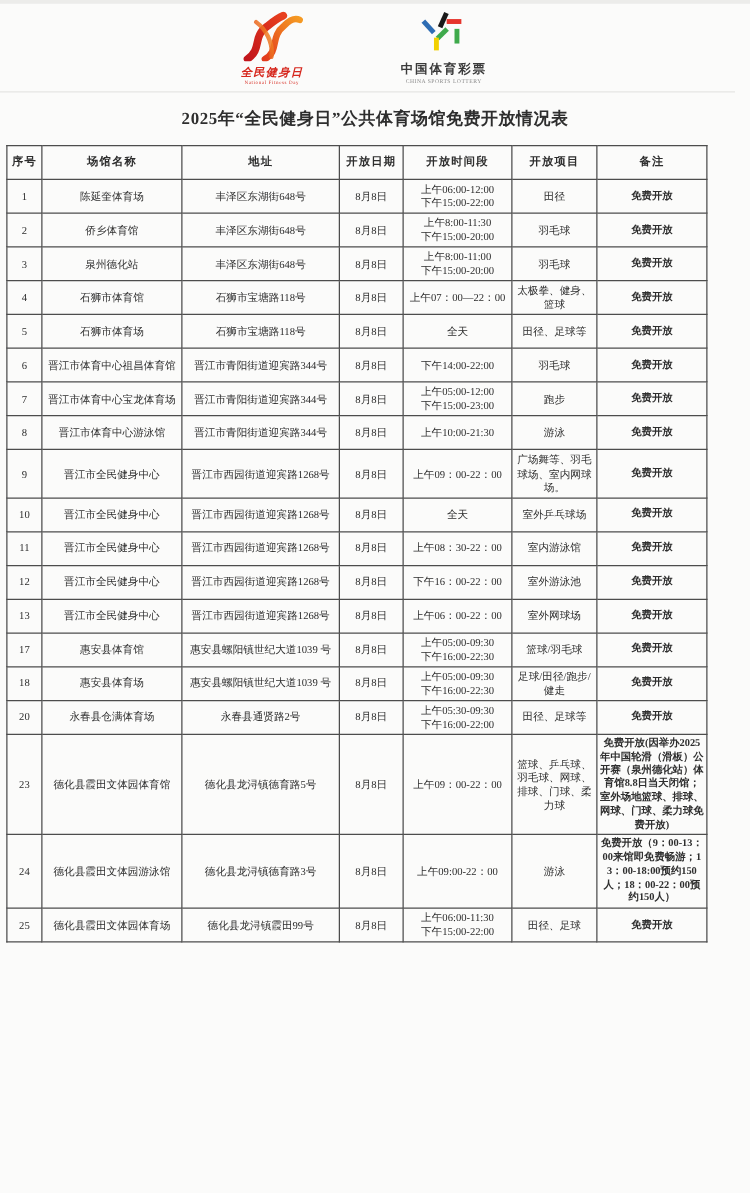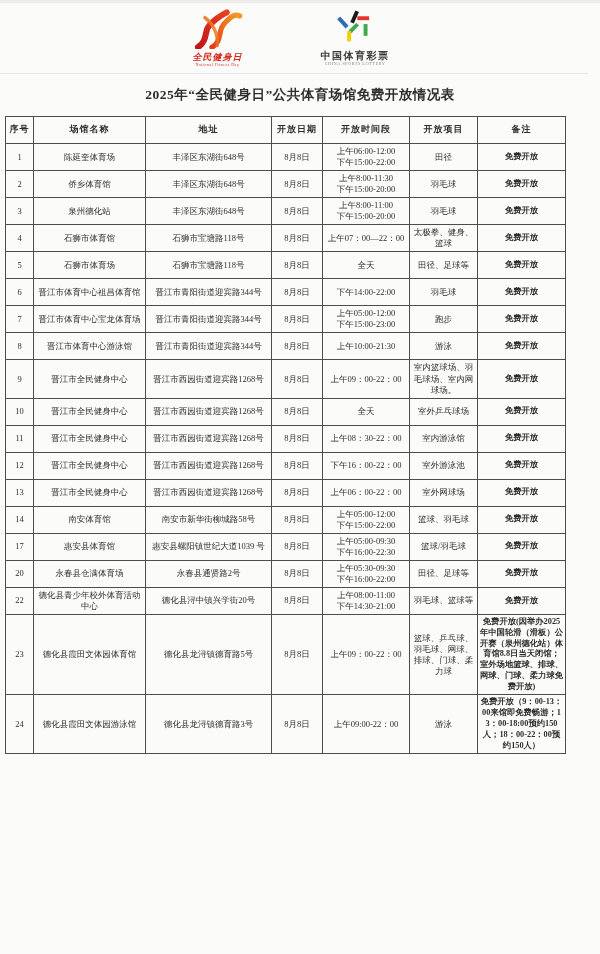--- a/index.html
+++ b/index.html
@@ -192,21 +192,21 @@
         <td class="col-time">上午10:00-21:30</td>
         <td class="col-items">游泳</td>
         <td class="col-note">免费开放</td>
       </tr>
       <tr>
         <td class="col-no">9</td>
         <td class="col-venue">晋江市全民健身中心</td>
         <td class="col-address">晋江市西园街道迎宾路1268号</td>
         <td class="col-date">8月8日</td>
         <td class="col-time">上午09：00-22：00</td>
-        <td class="col-items">室内篮球场、羽毛球场、室内网球场。</td>
+        <td class="col-items">广场舞等、羽毛球场、室内网球场。</td>
         <td class="col-note">免费开放</td>
       </tr>
       <tr>
         <td class="col-no">10</td>
         <td class="col-venue">晋江市全民健身中心</td>
         <td class="col-address">晋江市西园街道迎宾路1268号</td>
         <td class="col-date">8月8日</td>
         <td class="col-time">全天</td>
         <td class="col-items">室外乒乓球场</td>
         <td class="col-note">免费开放</td>
@@ -229,74 +229,74 @@
         <td class="col-items">室外游泳池</td>
         <td class="col-note">免费开放</td>
       </tr>
       <tr>
         <td class="col-no">13</td>
         <td class="col-venue">晋江市全民健身中心</td>
         <td class="col-address">晋江市西园街道迎宾路1268号</td>
         <td class="col-date">8月8日</td>
         <td class="col-time">上午06：00-22：00</td>
         <td class="col-items">室外网球场</td>
-        <td class="col-note">免费开放</td>
-      </tr>
-      <tr>
-        <td class="col-no">14</td>
-        <td class="col-venue">南安体育馆</td>
-        <td class="col-address">南安市新华街柳城路58号</td>
-        <td class="col-date">8月8日</td>
-        <td class="col-time">上午05:00-12:00
-下午15:00-22:00</td>
-        <td class="col-items">篮球、羽毛球</td>
         <td class="col-note">免费开放</td>
       </tr>
       <tr>
         <td class="col-no">17</td>
         <td class="col-venue">惠安县体育馆</td>
         <td class="col-address">惠安县螺阳镇世纪大道1039 号</td>
         <td class="col-date">8月8日</td>
         <td class="col-time">上午05:00-09:30
 下午16:00-22:30</td>
         <td class="col-items">篮球/羽毛球</td>
         <td class="col-note">免费开放</td>
       </tr>
       <tr>
+        <td class="col-no">18</td>
+        <td class="col-venue">惠安县体育场</td>
+        <td class="col-address">惠安县螺阳镇世纪大道1039 号</td>
+        <td class="col-date">8月8日</td>
+        <td class="col-time">上午05:00-09:30
+下午16:00-22:30</td>
+        <td class="col-items">足球/田径/跑步/健走</td>
+        <td class="col-note">免费开放</td>
+      </tr>
+      <tr>
         <td class="col-no">20</td>
         <td class="col-venue">永春县仓满体育场</td>
         <td class="col-address">永春县通贤路2号</td>
         <td class="col-date">8月8日</td>
         <td class="col-time">上午05:30-09:30
 下午16:00-22:00</td>
         <td class="col-items">田径、足球等</td>
         <td class="col-note">免费开放</td>
       </tr>
       <tr>
-        <td class="col-no">22</td>
-        <td class="col-venue">德化县青少年校外体育活动中心</td>
-        <td class="col-address">德化县浔中镇兴学街20号</td>
-        <td class="col-date">8月8日</td>
-        <td class="col-time">上午08:00-11:00
-下午14:30-21:00</td>
-        <td class="col-items">羽毛球、篮球等</td>
-        <td class="col-note">免费开放</td>
-      </tr>
-      <tr>
         <td class="col-no">23</td>
         <td class="col-venue">德化县霞田文体园体育馆</td>
         <td class="col-address">德化县龙浔镇德育路5号</td>
         <td class="col-date">8月8日</td>
         <td class="col-time">上午09：00-22：00</td>
         <td class="col-items">篮球、乒乓球、羽毛球、网球、排球、门球、柔力球</td>
         <td class="col-note">免费开放(因举办2025年中国轮滑（滑板）公开赛（泉州德化站）体育馆8.8日当天闭馆；室外场地篮球、排球、网球、门球、柔力球免费开放)</td>
       </tr>
       <tr>
         <td class="col-no">24</td>
         <td class="col-venue">德化县霞田文体园游泳馆</td>
         <td class="col-address">德化县龙浔镇德育路3号</td>
         <td class="col-date">8月8日</td>
         <td class="col-time">上午09:00-22：00</td>
         <td class="col-items">游泳</td>
         <td class="col-note">免费开放（9：00-13：00来馆即免费畅游；13：00-18:00预约150人；18：00-22：00预约150人）</td>
+      </tr>
+      <tr>
+        <td class="col-no">25</td>
+        <td class="col-venue">德化县霞田文体园体育场</td>
+        <td class="col-address">德化县龙浔镇霞田99号</td>
+        <td class="col-date">8月8日</td>
+        <td class="col-time">上午06:00-11:30
+下午15:00-22:00</td>
+        <td class="col-items">田径、足球</td>
+        <td class="col-note">免费开放</td>
       </tr>
     </tbody>
 </table>
 
 </body></html>

